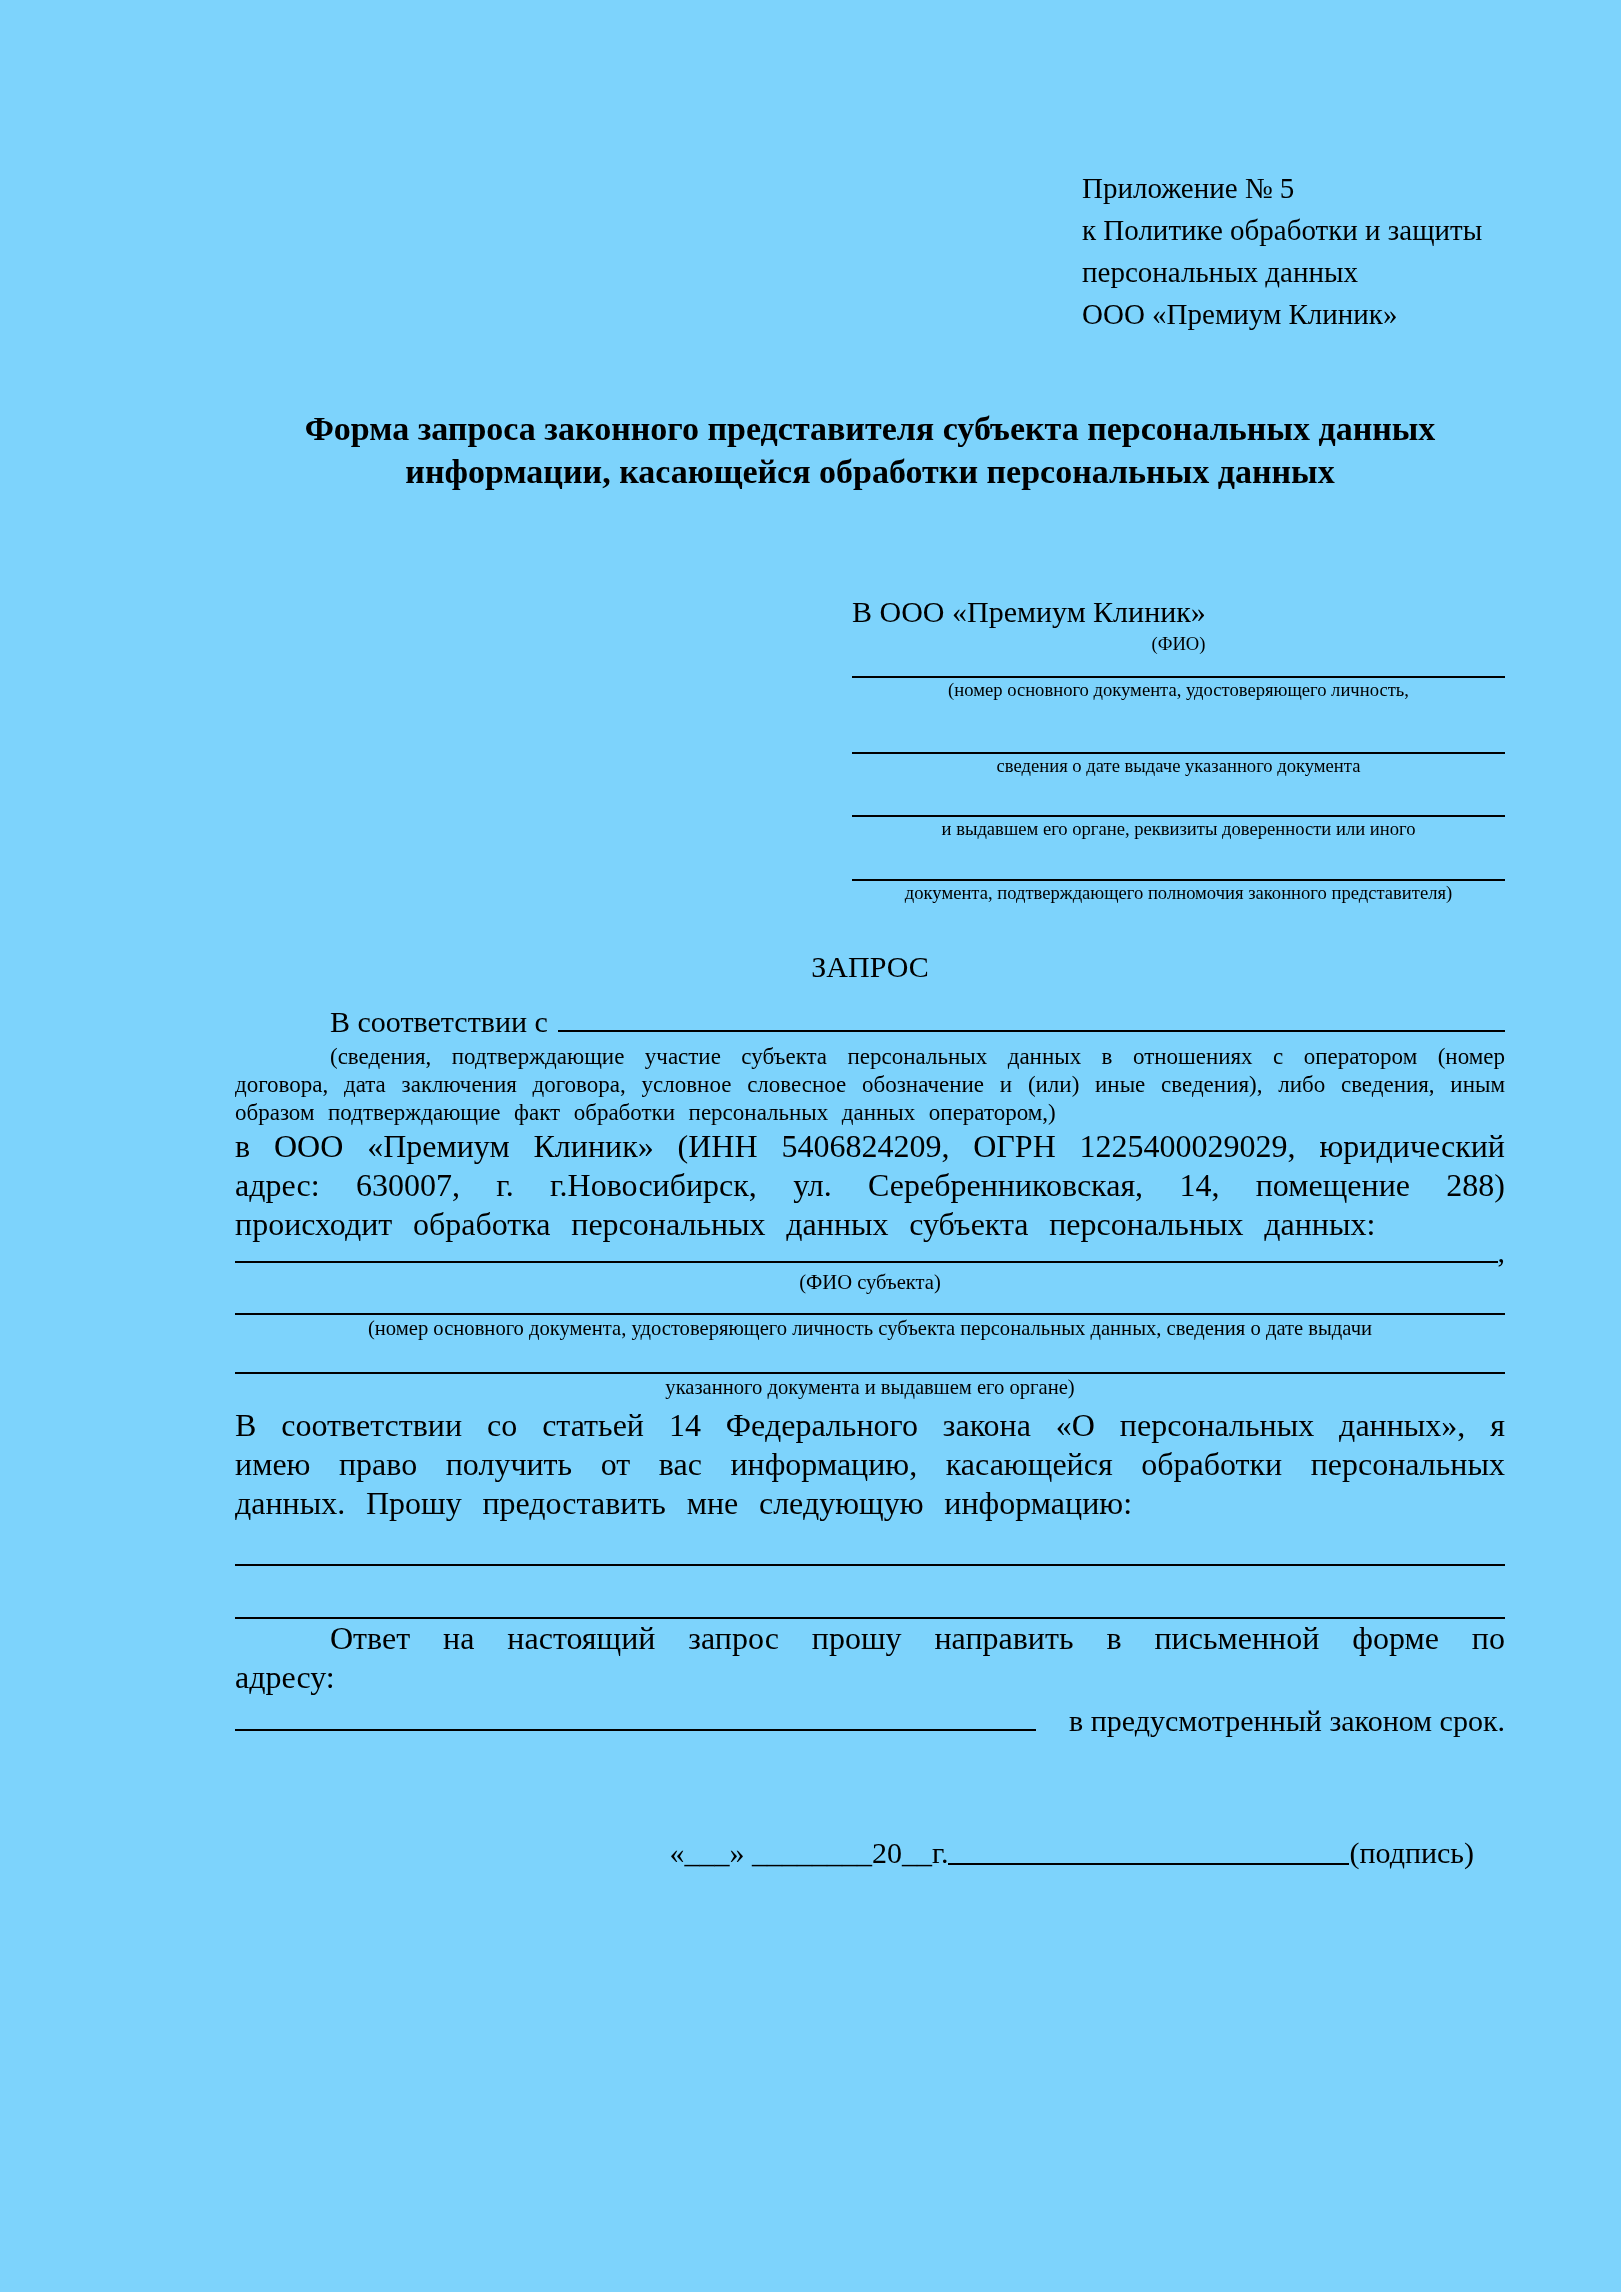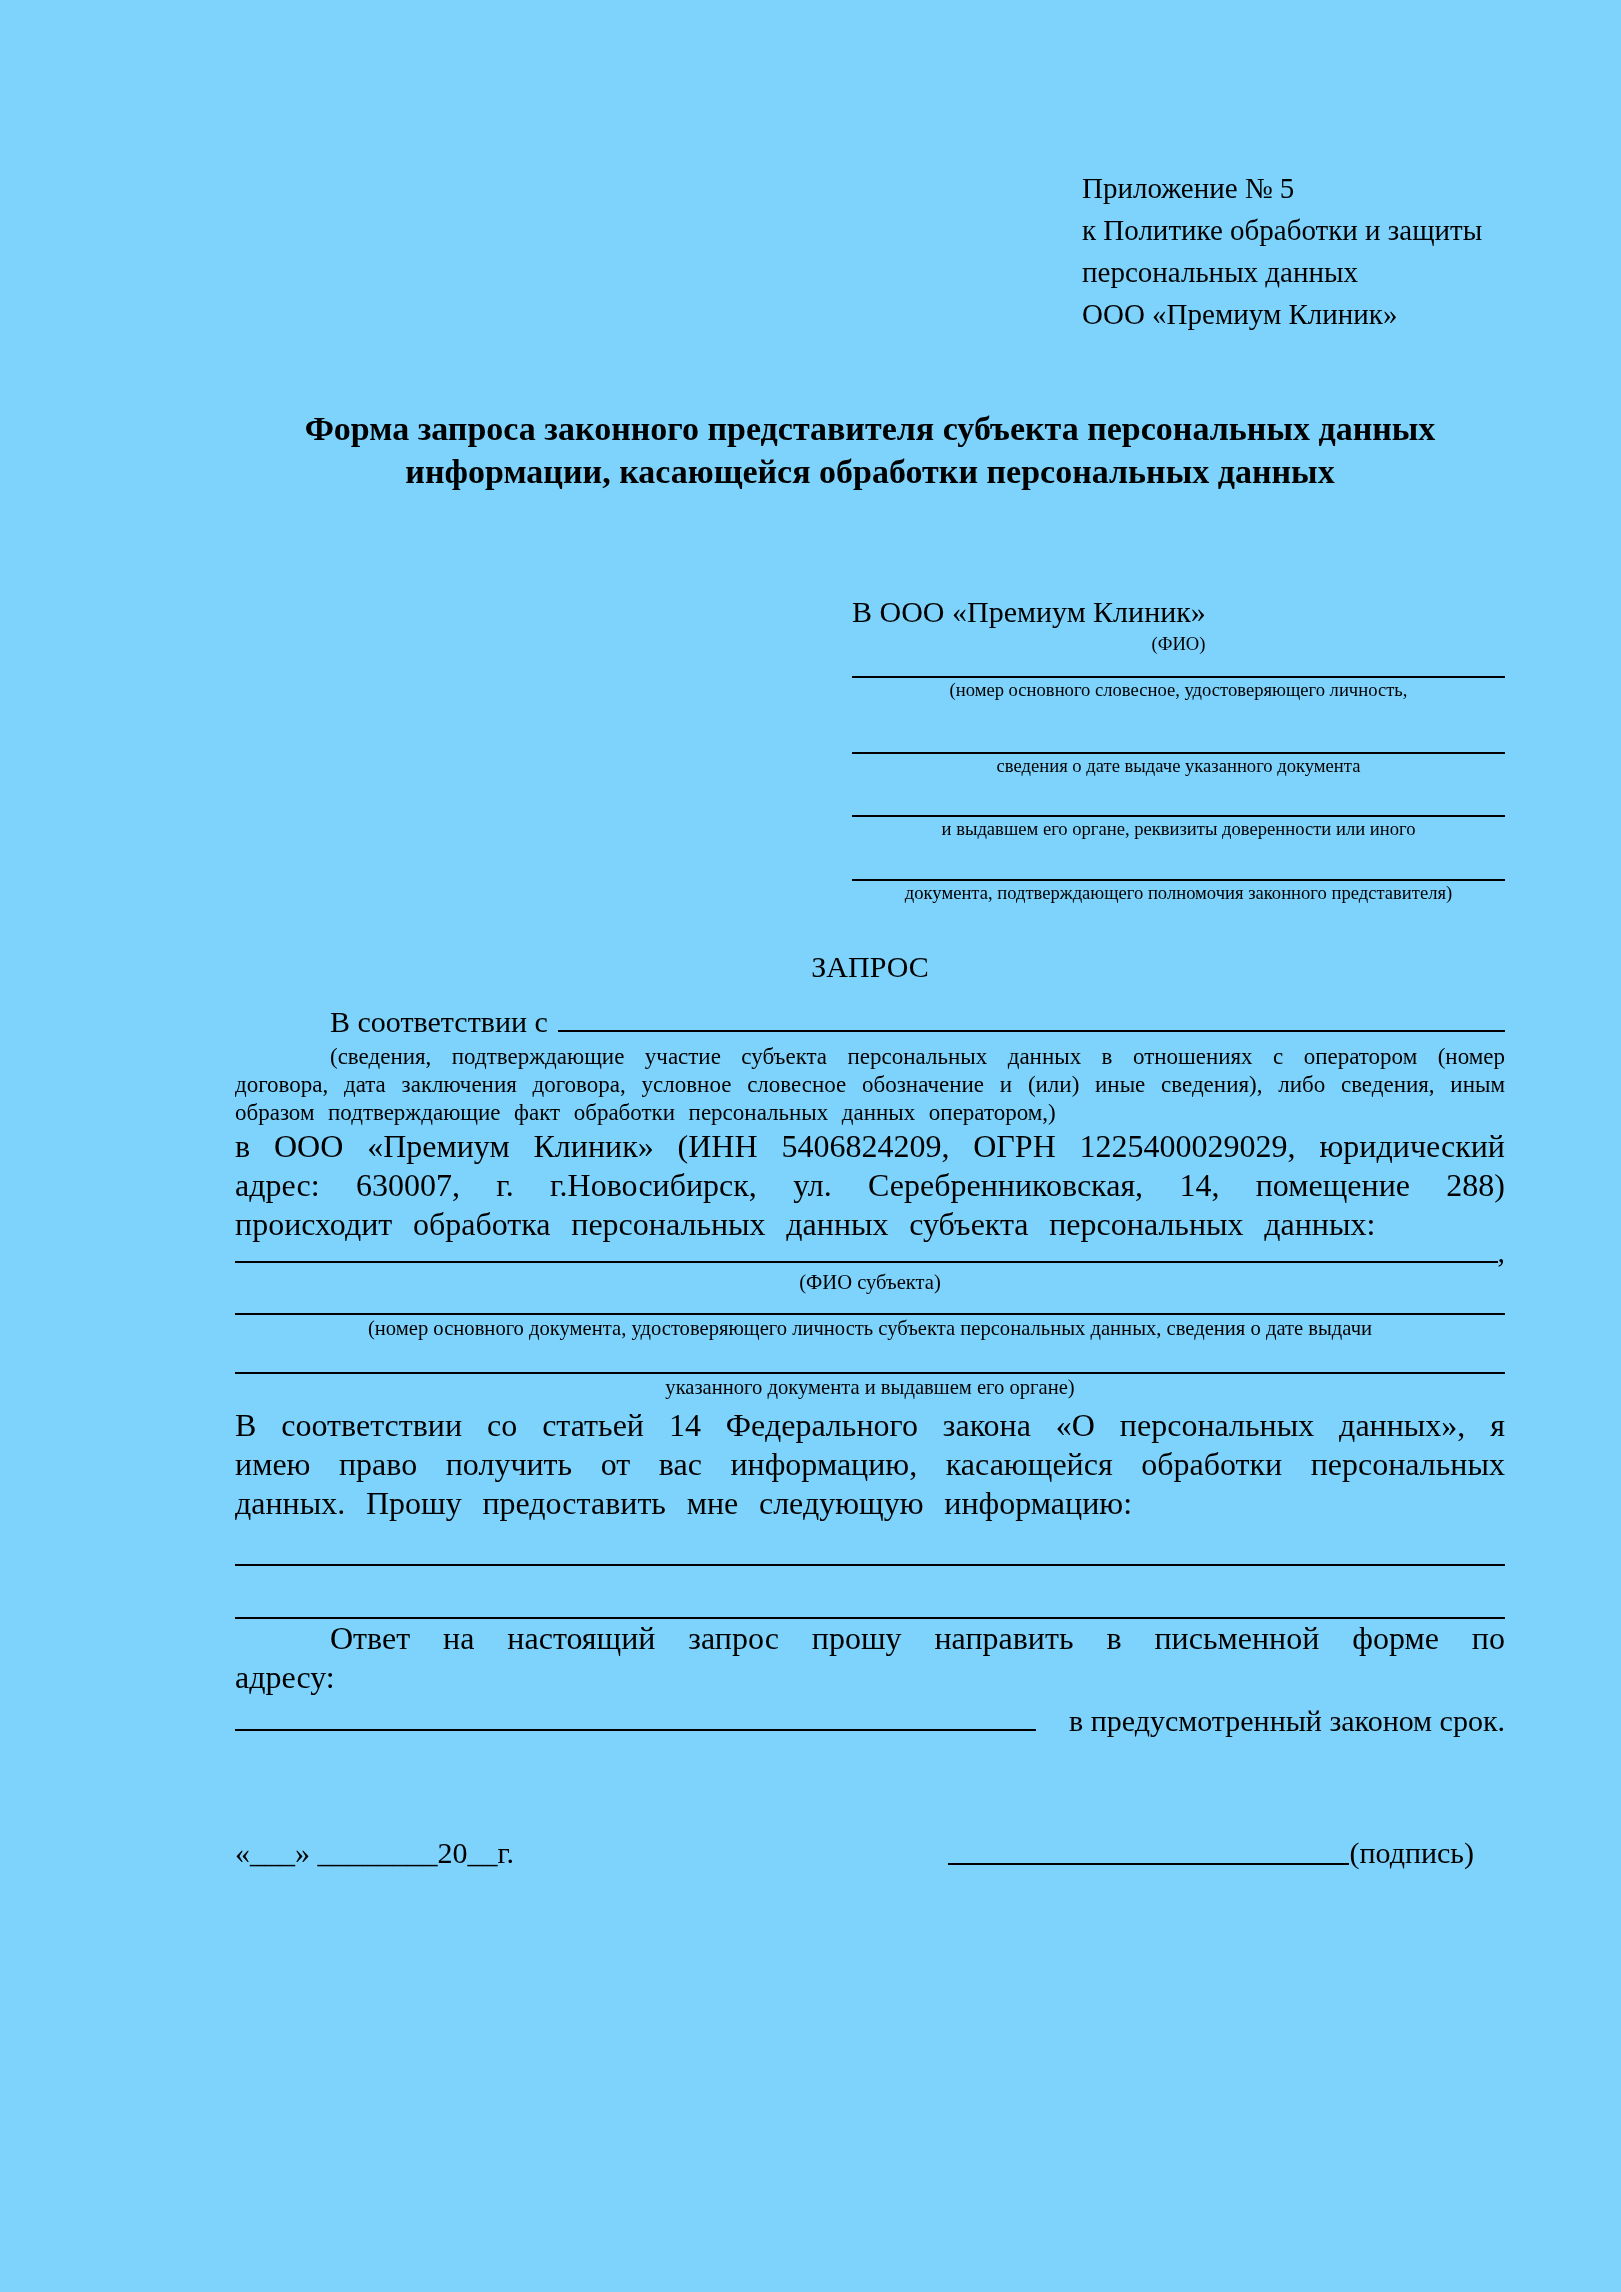--- a/index.html
+++ b/index.html
@@ -54,21 +54,21 @@
 
   .rule { border-bottom: 2.9px solid #000; }
   .rule.doc1 { height: 19.6px; }
   .rule.doc2 { height: 32px; }
   .rule.b1   { height: 43px; }
   .rule.b2   { height: 53px; }
 
   .law { margin-top: 5.9px; }
 
   
-  .footer { margin-top: 95px; display: flex; justify-content: space-between; align-items: flex-end; font-size: 30px; line-height: 39px; }
+  .footer { margin-top: 95px; display: flex; justify-content: flex-end; align-items: flex-end; font-size: 30px; line-height: 39px; }
   .sig-group { display: flex; align-items: flex-end; margin-right: 31px; }
   .sig-line { width: 401px; border-bottom: 2.9px solid #000; height: 0; margin-bottom: 6.9px; }
 </style>
 </head>
 <body>
 
 <div class="page">
 
   <div class="annex">
     <div>Приложение № 5</div>
@@ -79,21 +79,21 @@
 
   <div class="title">
     <div>Форма запроса законного представителя субъекта персональных данных</div>
     <div>информации, касающейся обработки персональных данных</div>
   </div>
 
   <div class="addressee">
     <div class="addr-to">В ООО «Премиум Клиник»</div>
     <div class="addr-caption">(ФИО)</div>
     <div class="addr-rule r1"></div>
-    <div class="addr-caption">(номер основного словесное, удостоверяющего личность,</div>
+    <div class="addr-caption">(номер основного документа, удостоверяющего личность,</div>
     <div class="addr-rule r2"></div>
     <div class="addr-caption">сведения о дате выдаче указанного документа</div>
     <div class="addr-rule r3"></div>
     <div class="addr-caption">и выдавшем его органе, реквизиты доверенности или иного</div>
     <div class="addr-rule r3"></div>
     <div class="addr-caption">документа, подтверждающего полномочия законного представителя)</div>
   </div>
 
   <div class="request-heading">ЗАПРОС</div>
 

